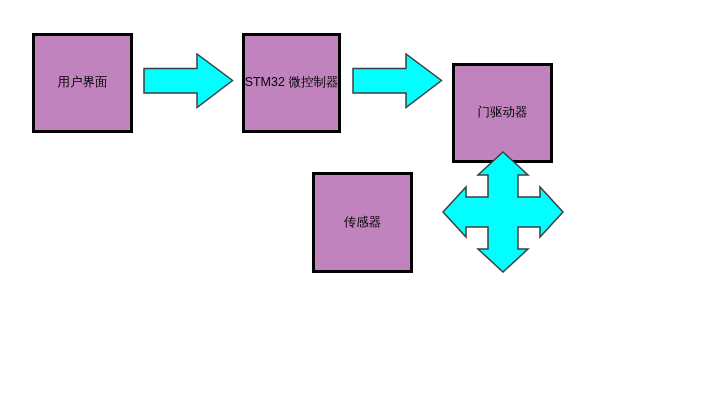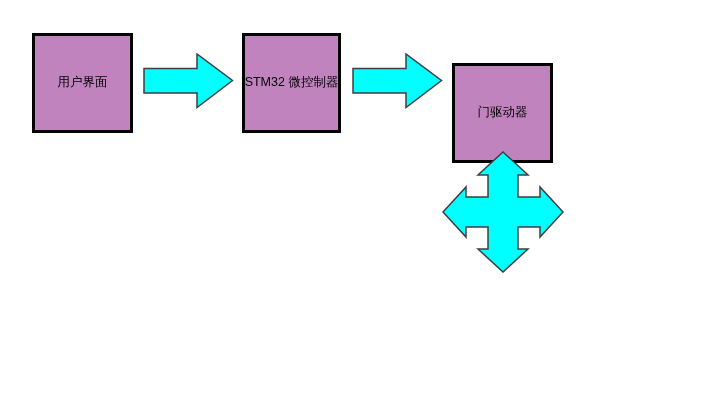--- a/index.html
+++ b/index.html
@@ -59,20 +59,23 @@
   </div>
 
   <div class="node n1">
     <span>STM32 微控制器</span>
   </div>
 
   <div class="node n2">
     <span>门驱动器</span>
   </div>
 
+  <div class="node n3">
+    <span>传感器</span>
+  </div>
 
 
 
   <div class="arrow a0">
     <svg width="91" height="56" viewBox="0 0 91 56">
       <polygon points="1,15.5 54,15.5 54,1 89.5,27.5 54,54.5 54,40 1,40" fill="#00ffff"></polygon>
     </svg>
   </div>
 
   <div class="arrow a1">

